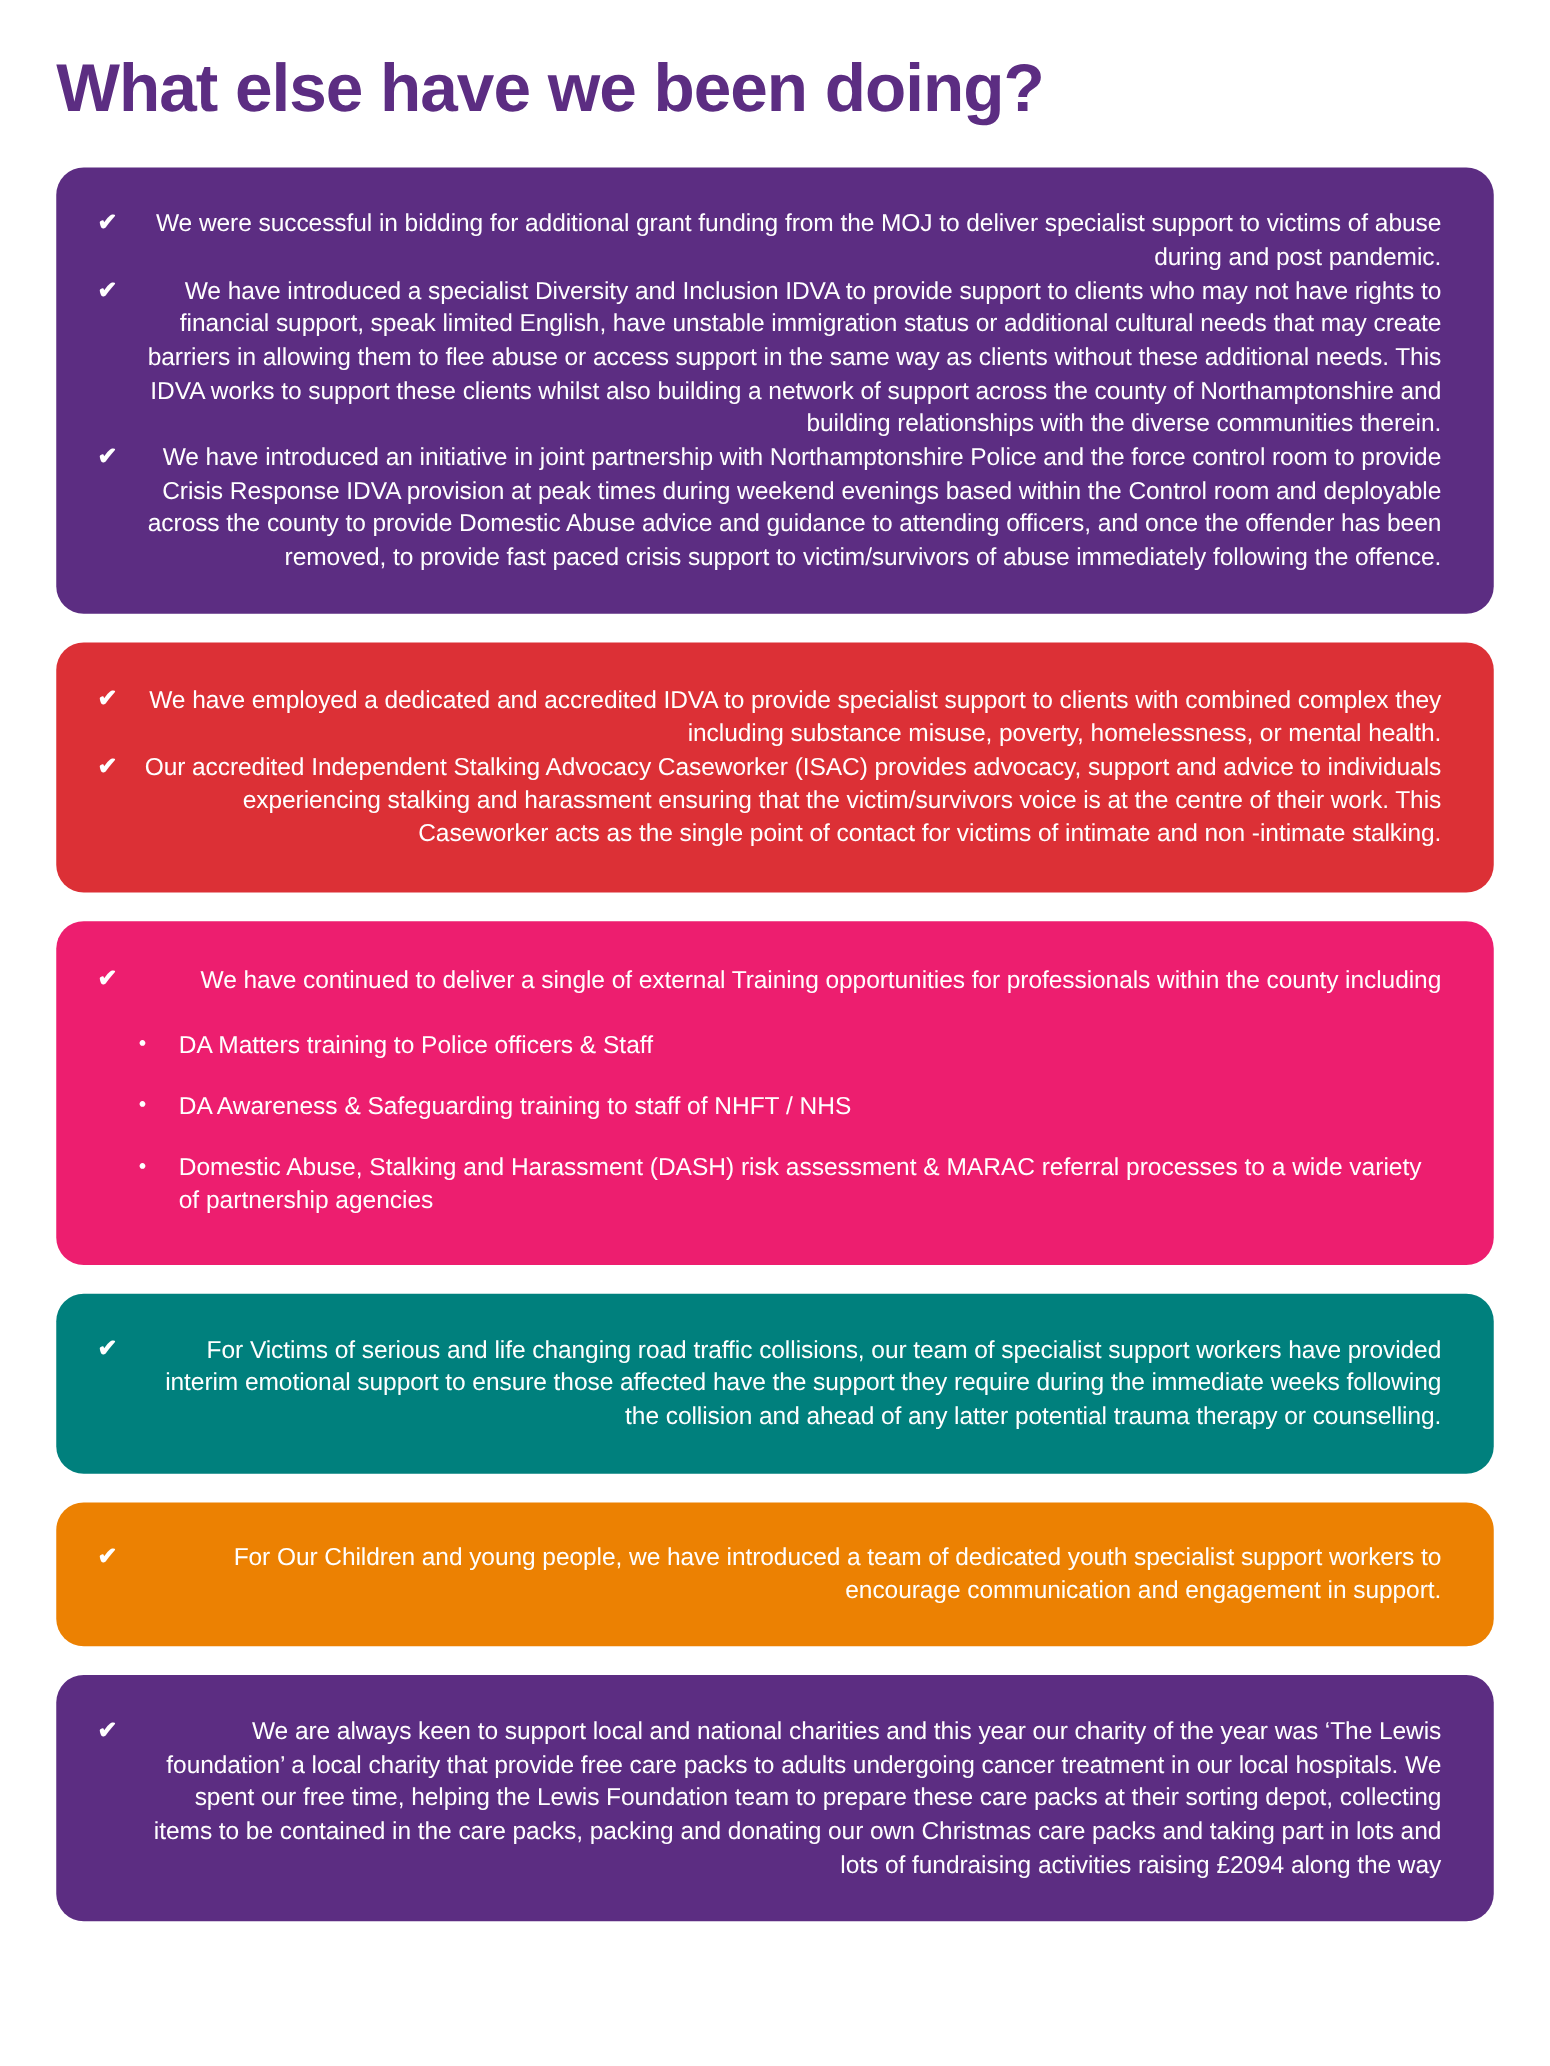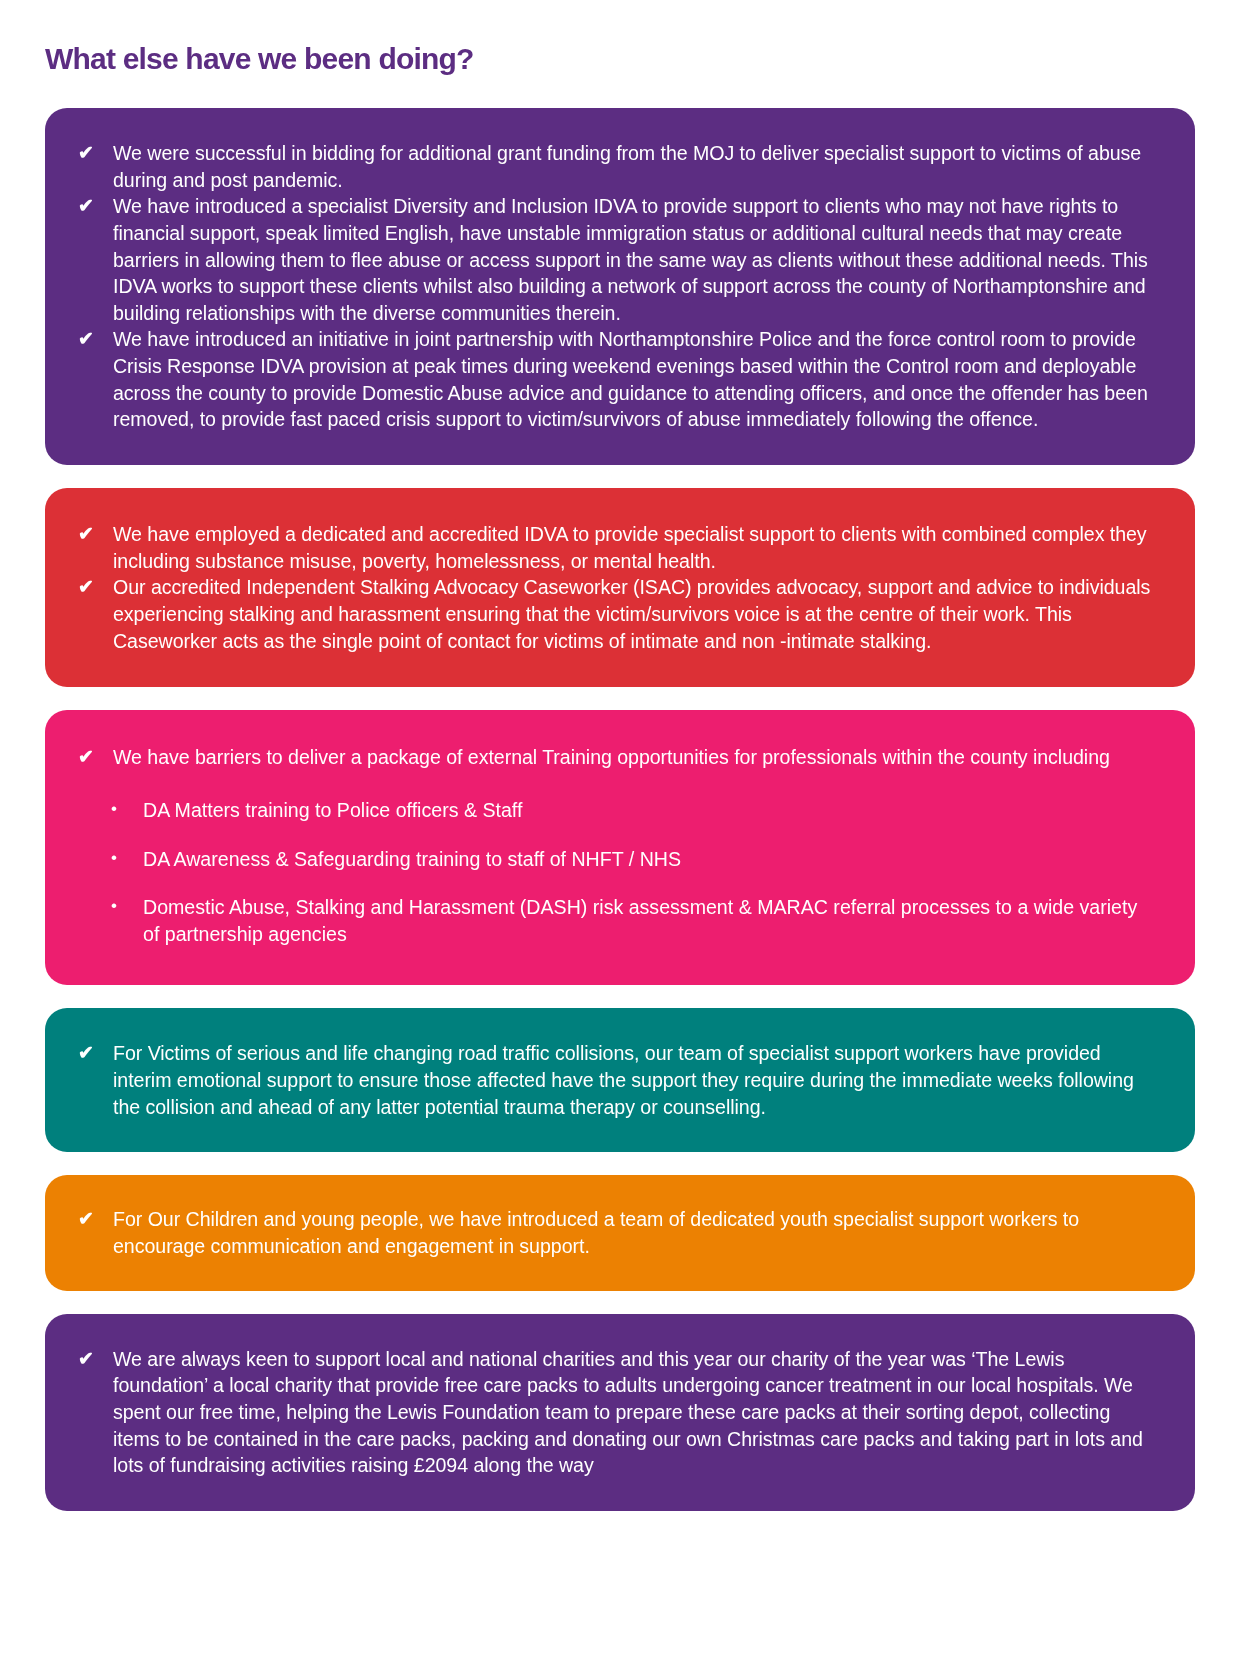--- a/index.html
+++ b/index.html
@@ -10,21 +10,21 @@
     font-family: "Liberation Sans", sans-serif;
   }
   .page {
     width: 1240px;
     height: 1653px;
     padding: 30px 45px 0 45px;
     background: #ffffff;
     position: relative;
   }
   .page-title {
-    font-size: 30px;
+    font-size: 54px;
     font-weight: bold;
     color: #5C2D82;
     letter-spacing: -0.8px;
     margin: 12px 0 0 0;
     line-height: 1.1;
   }
   .cards {
     margin-top: 33px;
     display: flex;
     flex-direction: column;
@@ -55,20 +55,21 @@
     flex: 0 0 auto;
     width: 38px;
     font-size: 19px;
     line-height: 1.36;
     font-weight: bold;
     color: #ffffff;
     padding-left: 3px;
   }
   .check-text {
     flex: 1 1 auto;
+    text-align: right;
   }
   .sub-list {
     list-style: none;
     margin: 26px 0 4px 0;
   }
   .sub-item {
     display: flex;
     align-items: flex-start;
     font-size: 19.6px;
     line-height: 1.36;
@@ -129,21 +130,21 @@
           <span class="check-icon">✔</span>
           <span class="check-text">Our accredited Independent Stalking Advocacy Caseworker (ISAC) provides advocacy, support and advice to individuals experiencing stalking and harassment ensuring that the victim/survivors voice is at the centre of their work. This Caseworker acts as the single point of contact for victims of intimate and non -intimate stalking.</span>
         </li>
       </ul>
     </section>
 
     <section class="card pink">
       <ul class="bullets">
         <li class="check-item">
           <span class="check-icon">✔</span>
-          <span class="check-text">We have barriers to deliver a package of external Training opportunities for professionals within the county including</span>
+          <span class="check-text">We have continued to deliver a single of external Training opportunities for professionals within the county including</span>
         </li>
       </ul>
       <ul class="sub-list">
         <li class="sub-item">
           <span class="sub-bullet">•</span>
           <span class="sub-text">DA Matters training to Police officers &amp; Staff</span>
         </li>
         <li class="sub-item">
           <span class="sub-bullet">•</span>
           <span class="sub-text">DA Awareness &amp; Safeguarding training to staff of NHFT / NHS</span>

